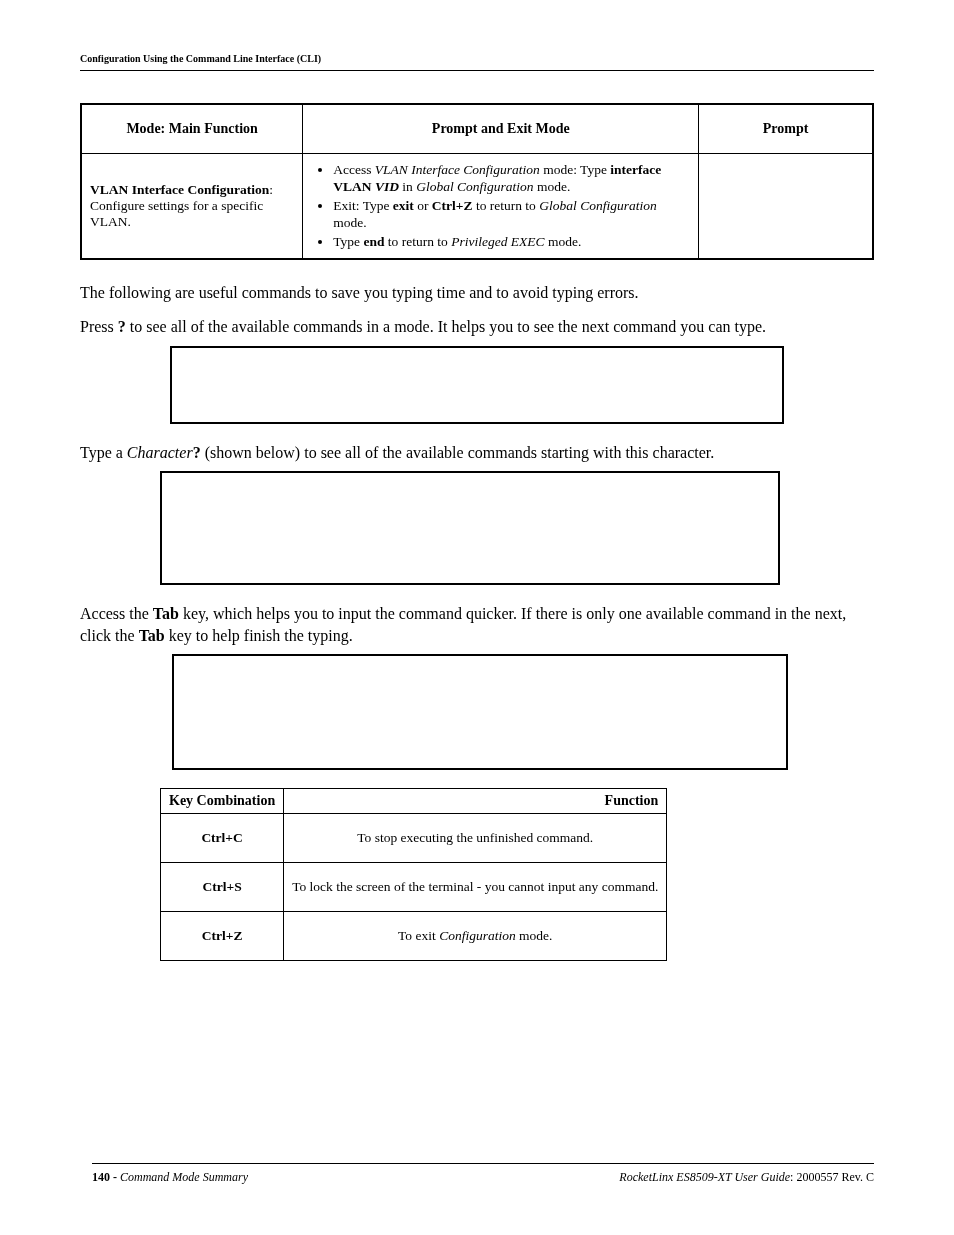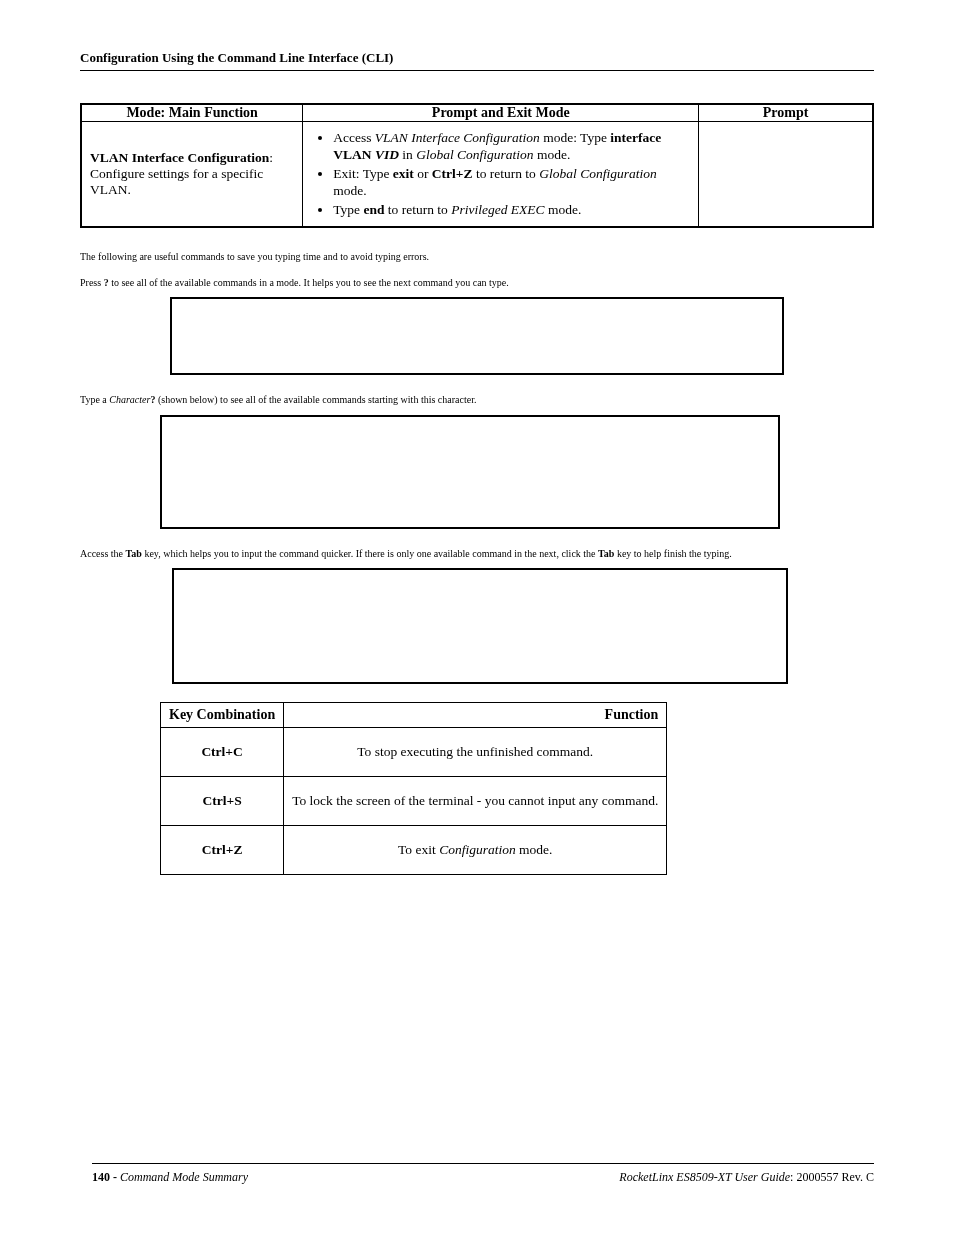--- a/index.html
+++ b/index.html
@@ -13,31 +13,31 @@
     position: relative;
     padding: 50px 80px;
   }
   .header-section {
     border-bottom: 1.5px solid #000;
     padding-bottom: 4px;
     margin-bottom: 32px;
   }
   .header-title {
     font-weight: bold;
-    font-size: 13px;
+    font-size: 10px;
   }
   .main-table {
     width: 100%;
     border-collapse: collapse;
     margin-bottom: 22px;
     border: 2px solid #000;
   }
   .main-table th {
     border: 1.5px solid #000;
-    padding: 0 8px;
+    padding: 16px 8px;
     text-align: center;
     font-weight: bold;
     font-size: 14px;
   }
   .main-table td {
     border: 1.5px solid #000;
     padding: 6px 8px;
     vertical-align: middle;
     font-size: 13.5px;
   }
@@ -48,21 +48,21 @@
     list-style: disc;
     padding-left: 22px;
   }
   .main-table ul li {
     margin: 2px 0;
     line-height: 1.25;
   }
   .bold { font-weight: bold; }
   .italic { font-style: italic; }
   .para {
-    font-size: 10px;
+    font-size: 16px;
     line-height: 1.35;
     margin-bottom: 4px;
     margin-top: 12px;
   }
   .code-box {
     border: 2px solid #000;
     background: #fff;
     margin: 8px auto 18px auto;
   }
   .code-box-1 { width: 614px; height: 78px; margin-left: 90px; }

